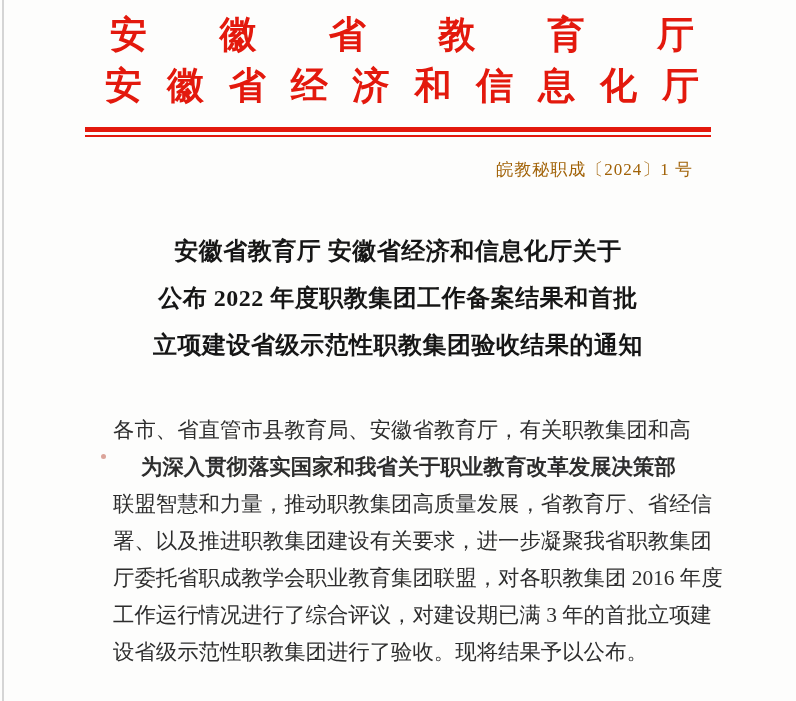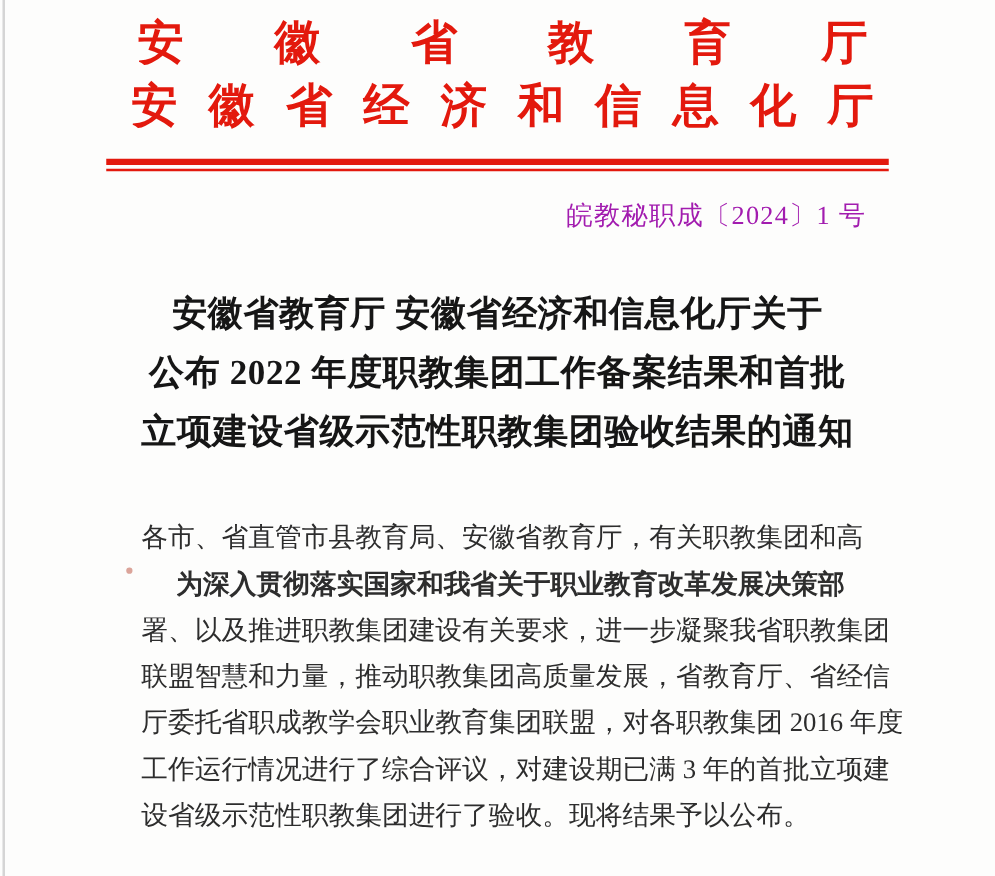--- a/index.html
+++ b/index.html
@@ -23,27 +23,27 @@
     white-space:nowrap;
   }
   .lh1{left:110px;top:14px;width:584px;}
   .lh2{left:105px;top:65px;width:594px;}
   .rule{position:absolute;left:85px;width:626px;background:var(--red);}
   .rule-thick{top:127px;height:5px;}
   .rule-thin{top:135px;height:2px;}
   .doc-number{
     position:absolute;top:158px;left:0;width:693px;
     text-align:right;
-    font-size:21px;color:#a21caf;letter-spacing:1px;
+    font-size:17px;color:#a16207;letter-spacing:1px;
     white-space:nowrap;
   }
   .title-block{
     position:absolute;top:228px;left:8px;width:780px;
     text-align:center;
-    font-size:28px;font-weight:700;line-height:47px;
+    font-size:24px;font-weight:700;line-height:47px;
     color:#161616;letter-spacing:.5px;
   }
   .title-block div{white-space:nowrap;}
   .body-block{
     position:absolute;top:412px;left:113px;width:600px;
     font-size:21.4px;line-height:37px;color:#2d2d2d;
   }
   .body-block .bline{white-space:nowrap;}
   .body-block .indent{padding-left:28px;font-weight:bold;}
   .speck{
@@ -87,22 +87,22 @@
 
   <div class="title-block">
     <div>安徽省教育厅 安徽省经济和信息化厅关于</div>
     <div>公布 2022 年度职教集团工作备案结果和首批</div>
     <div>立项建设省级示范性职教集团验收结果的通知</div>
   </div>
 
   <div class="body-block">
     <div class="bline">各市、省直管市县教育局、安徽省教育厅，有关职教集团和高</div>
     <div class="bline indent">为深入贯彻落实国家和我省关于职业教育改革发展决策部</div>
+    <div class="bline">联盟智慧和力量，推动职教集团高质量发展，省教育厅、省经信</div>
     <div class="bline">署、以及推进职教集团建设有关要求，进一步凝聚我省职教集团</div>
-    <div class="bline">联盟智慧和力量，推动职教集团高质量发展，省教育厅、省经信</div>
     <div class="bline">厅委托省职成教学会职业教育集团联盟，对各职教集团 2016 年度</div>
     <div class="bline">工作运行情况进行了综合评议，对建设期已满 3 年的首批立项建</div>
     <div class="bline">设省级示范性职教集团进行了验收。现将结果予以公布。</div>
   </div>
 
   <div class="speck"></div>
 
 </div>
 
 </body></html>

